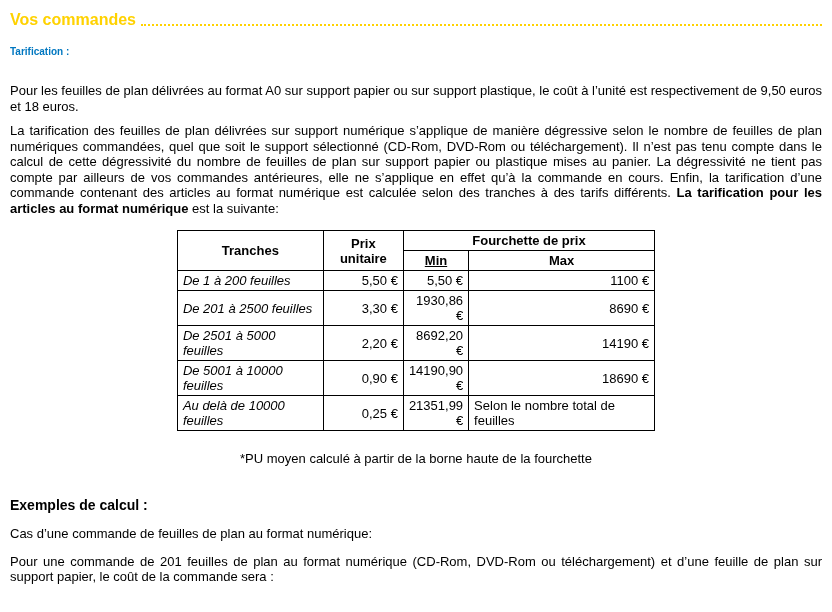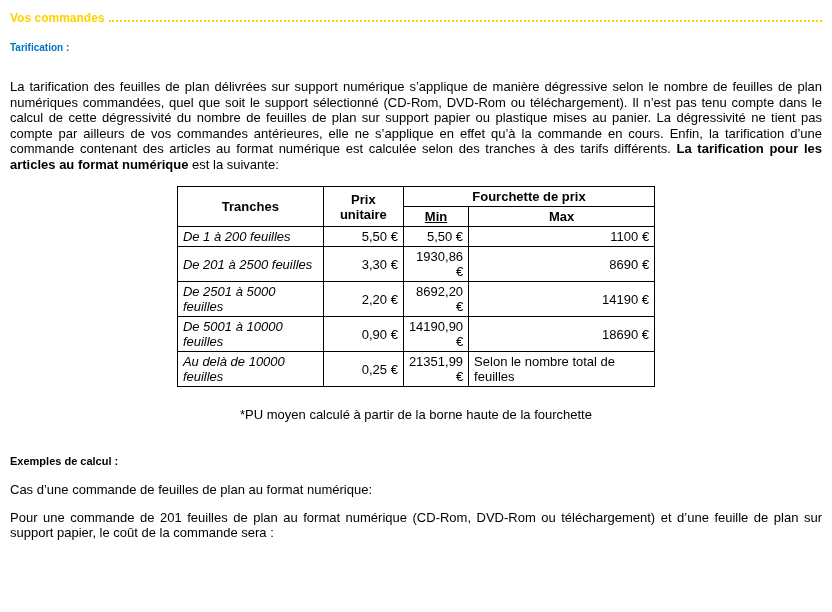--- a/index.html
+++ b/index.html
@@ -17,21 +17,21 @@
     background: #ffffff;
   }
   .title-row {
     display: flex;
     align-items: flex-end;
     margin-bottom: 15px;
   }
   .page-title {
     color: #ffd200;
     font-weight: bold;
-    font-size: 12px;
+    font-size: 16px;
     white-space: nowrap;
   }
   .dotted-rule {
     flex: 1;
     border-bottom: 2px dotted #ffd200;
     margin-left: 5px;
     margin-bottom: 3px;
   }
   .section-heading {
     color: #0077c0;
@@ -67,38 +67,39 @@
   .c-tranche { text-align: left; font-style: italic; }
   .c-num { text-align: right; margin-left: 32px; }
   .c-text { text-align: left; }
   .table-caption {
     text-align: center;
     margin: 20px 0 32px 0;
     line-height: 15px;
   }
   .examples-heading {
     font-weight: bold;
-    font-size: 11px;
+    font-size: 14px;
     margin: 0 0 13px 0;
     line-height: 15px;
   }
 </style>
 </head>
 <body>
 
 <div class="page">
 
   <div class="title-row">
     <span class="page-title">Vos commandes</span>
     <span class="dotted-rule"></span>
   </div>
 
   <div class="section-heading">Tarification :</div>
 
 
+  <p class="body-par">Pour les feuilles de plan délivrées au format A0 sur support papier ou sur support plastique, le coût à l’unité est respectivement de 9,50 euros et 18 euros.</p>
 
   <p class="body-par"><span>La tarification des feuilles de plan délivrées sur support numérique s’applique de manière dégressive selon le nombre de feuilles de plan numériques commandées, quel que soit le support sélectionné (CD-Rom, DVD-Rom ou téléchargement). Il n’est pas tenu compte dans le calcul de cette dégressivité du nombre de feuilles de plan sur support papier ou plastique mises au panier. La dégressivité ne tient pas compte par ailleurs de vos commandes antérieures, elle ne s’applique en effet qu’à la commande en cours. Enfin, la tarification d’une commande contenant des articles au format numérique est calculée selon des tranches à des tarifs différents. </span><b>La tarification pour les articles au format numérique</b><span> est la suivante:</span></p>
 
   <table class="pricing-table">
     <tbody>
       <tr>
         <th rowspan="2" class="col-tranches">Tranches</th>
         <th rowspan="2" class="col-pu">Prix unitaire</th>
         <th colspan="2">Fourchette de prix</th>
       </tr>

